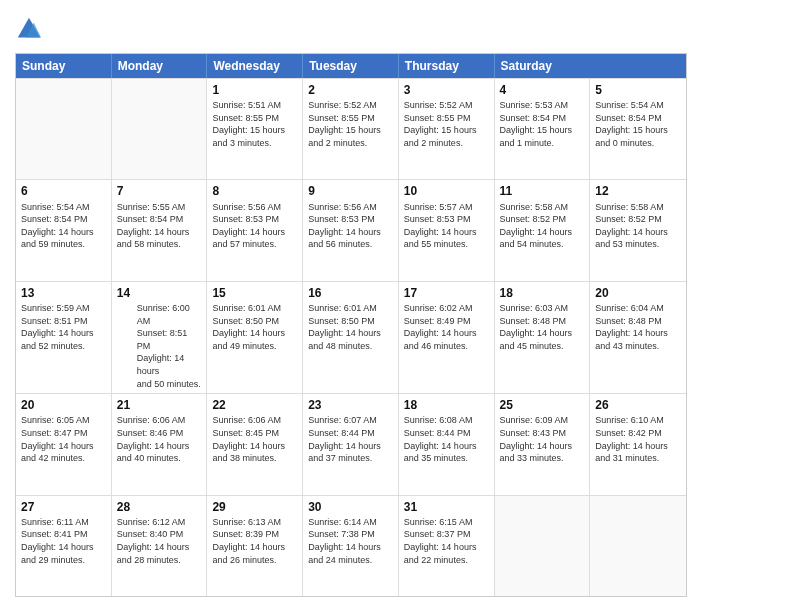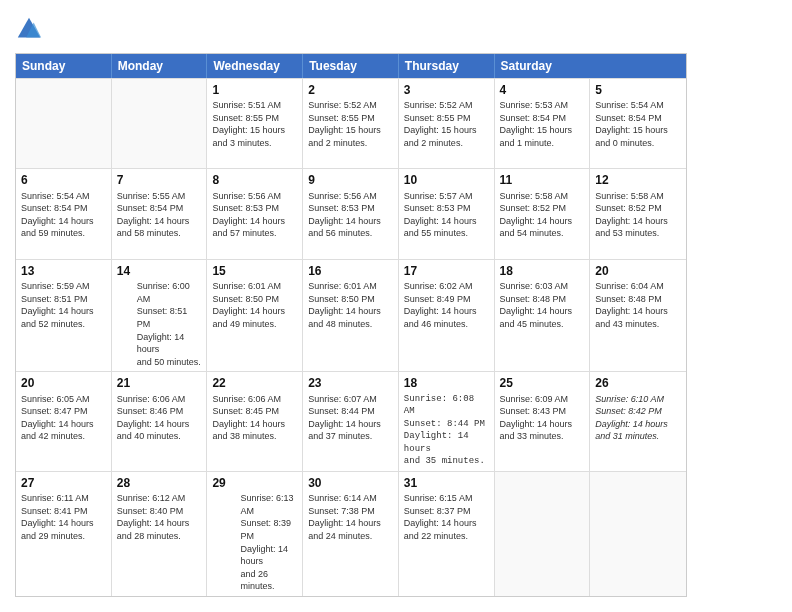--- a/index.html
+++ b/index.html
@@ -309,35 +309,35 @@
           </div>
           <div class="cal-cell">
             <div class="day-num">23</div>
             <div class="day-info" style="white-space: pre-line;">Sunrise: 6:07 AM
 Sunset: 8:44 PM
 Daylight: 14 hours
 and 37 minutes.</div>
           </div>
           <div class="cal-cell">
             <div class="day-num">18</div>
-            <div class="day-info" style="white-space: pre-line; font-family: Liberation Mono, monospace;">Sunrise: 6:08 AM
+            <div class="day-info" style="white-space: pre-line;">Sunrise: 6:08 AM
 Sunset: 8:44 PM
 Daylight: 14 hours
 and 35 minutes.</div>
           </div>
           <div class="cal-cell">
             <div class="day-num">25</div>
             <div class="day-info" style="white-space: pre-line;">Sunrise: 6:09 AM
 Sunset: 8:43 PM
 Daylight: 14 hours
 and 33 minutes.</div>
           </div>
           <div class="cal-cell">
             <div class="day-num">26</div>
-            <div class="day-info" style="white-space: pre-line; font-style: italic;">Sunrise: 6:10 AM
+            <div class="day-info" style="white-space: pre-line;">Sunrise: 6:10 AM
 Sunset: 8:42 PM
 Daylight: 14 hours
 and 31 minutes.</div>
           </div>
         </div>
         <div class="cal-row">
           <div class="cal-cell">
             <div class="day-num">27</div>
             <div class="day-info" style="white-space: pre-line;">Sunrise: 6:11 AM
 Sunset: 8:41 PM
@@ -346,21 +346,21 @@
           </div>
           <div class="cal-cell">
             <div class="day-num">28</div>
             <div class="day-info" style="white-space: pre-line;">Sunrise: 6:12 AM
 Sunset: 8:40 PM
 Daylight: 14 hours
 and 28 minutes.</div>
           </div>
           <div class="cal-cell">
             <div class="day-num">29</div>
-            <div class="day-info" style="white-space: pre-line; margin-left: 28px;">Sunrise: 6:13 AM
+            <div class="day-info" style="white-space: pre-line;">Sunrise: 6:13 AM
 Sunset: 8:39 PM
 Daylight: 14 hours
 and 26 minutes.</div>
           </div>
           <div class="cal-cell">
             <div class="day-num">30</div>
             <div class="day-info" style="white-space: pre-line;">Sunrise: 6:14 AM
 Sunset: 7:38 PM
 Daylight: 14 hours
 and 24 minutes.</div>

